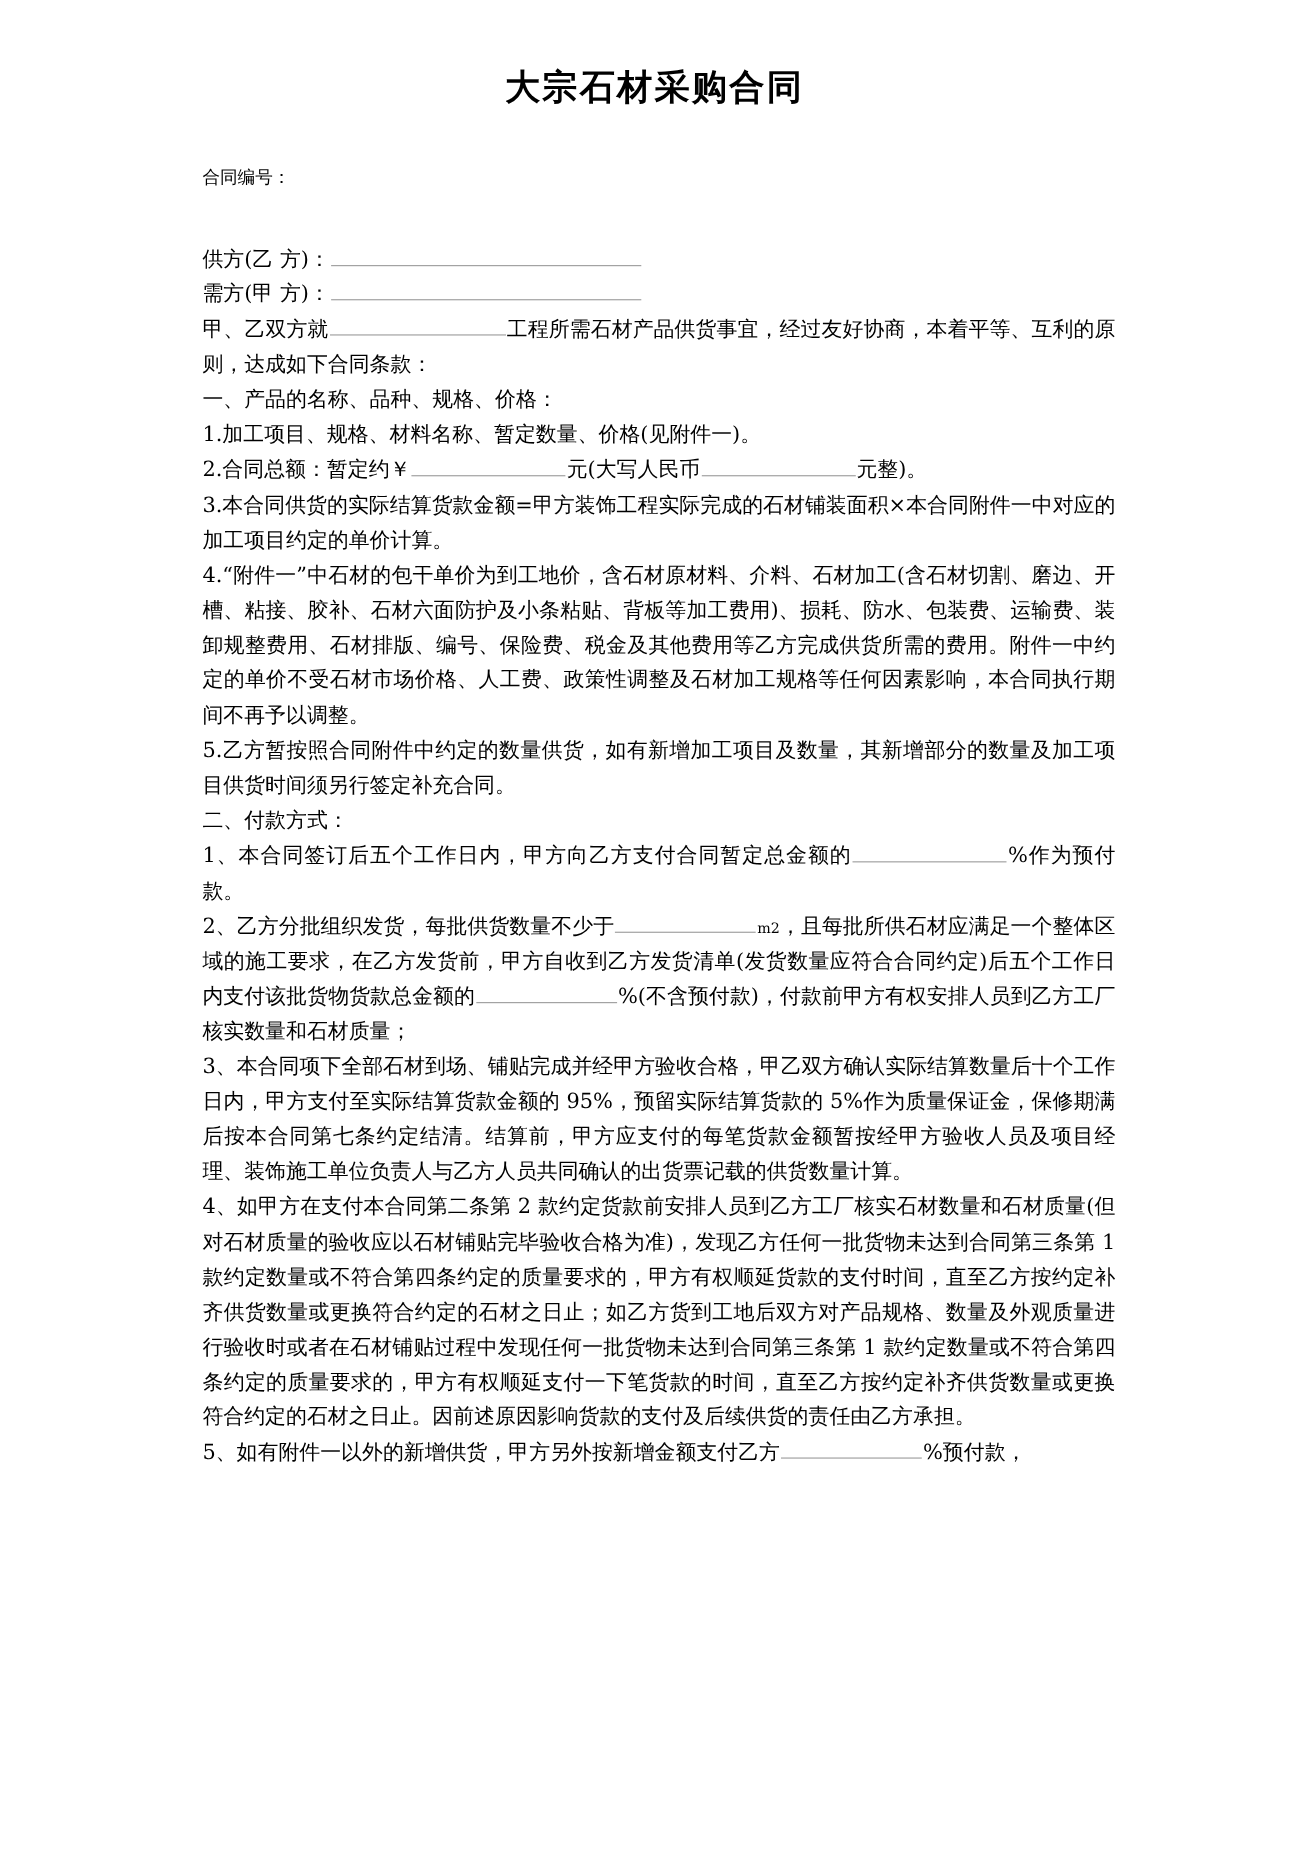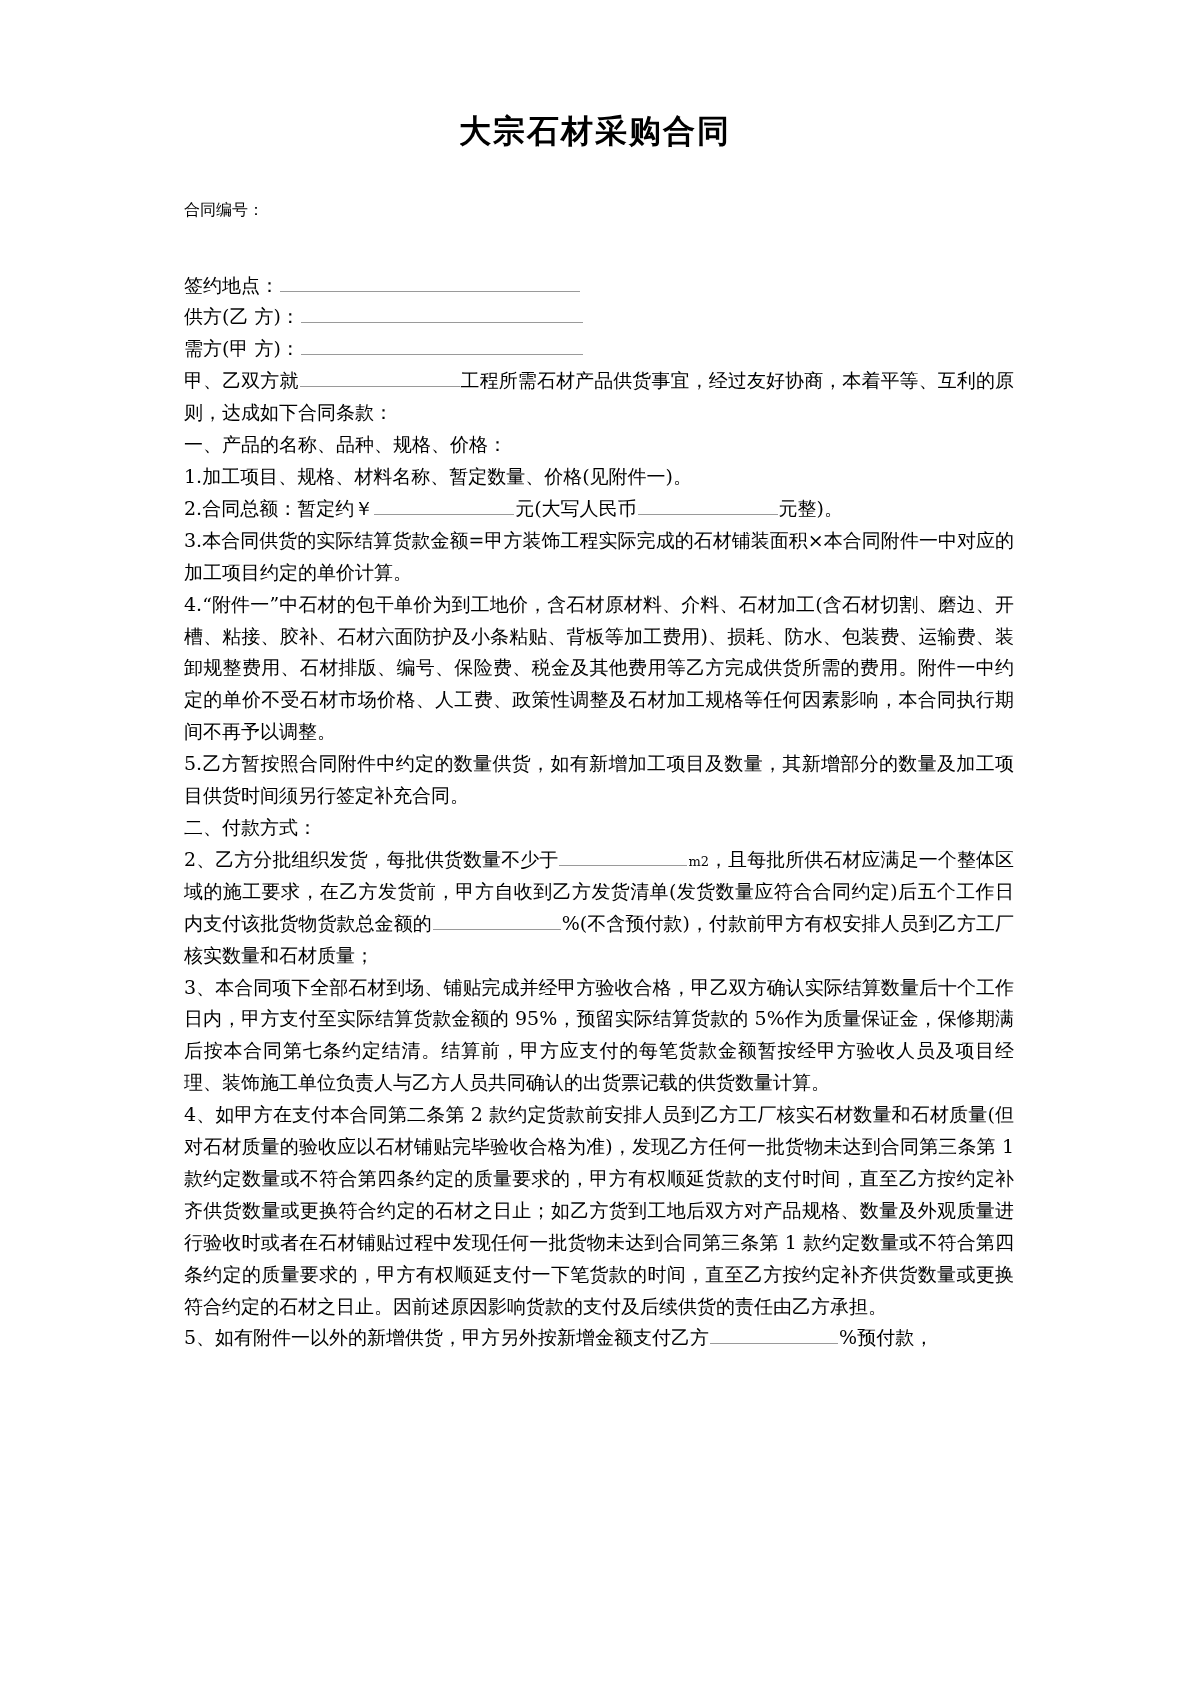--- a/index.html
+++ b/index.html
@@ -18,23 +18,23 @@
     background: #ffffff;
     box-sizing: border-box;
     overflow: hidden;
   }
   .doc-title {
     text-align: center;
     font-size: 32px;
     font-weight: bold;
     letter-spacing: 2px;
     margin: 0;
-    padding-top: 112px;
+    padding-top: 63px;
     line-height: 1.2;
-    font-family: Liberation Sans, sans-serif;
+    font-family: Liberation Mono, monospace;
   }
   .content {
     margin: 0 auto;
     width: 830px;
     padding-left: 8px;
     box-sizing: content-box;
   }
   .contract-no {
     font-size: 16px;
     margin-top: 48px;
@@ -82,23 +82,20 @@
 <div class="page">
 
   <h1 class="doc-title">大宗石材采购合同</h1>
 
   <div class="content">
 
     <div class="contract-no">合同编号：</div>
 
     <div class="gap"></div>
 
-    <div class="line">
-      <span>签约地点：</span><span class="fill fill-xl"></span>
-    </div>
 
     <div class="line">
       <span>供方(乙 方)：</span><span class="fill fill-lg"></span>
     </div>
 
     <div class="line">
       <span>需方(甲 方)：</span><span class="fill fill-lg"></span>
     </div>
 
     <div class="para">
@@ -114,20 +111,23 @@
     </div>
 
     <div class="para">3.本合同供货的实际结算货款金额=甲方装饰工程实际完成的石材铺装面积×本合同附件一中对应的加工项目约定的单价计算。</div>
 
     <div class="para">4.“附件一”中石材的包干单价为到工地价，含石材原材料、介料、石材加工(含石材切割、磨边、开槽、粘接、胶补、石材六面防护及小条粘贴、背板等加工费用)、损耗、防水、包装费、运输费、装卸规整费用、石材排版、编号、保险费、税金及其他费用等乙方完成供货所需的费用。附件一中约定的单价不受石材市场价格、人工费、政策性调整及石材加工规格等任何因素影响，本合同执行期间不再予以调整。</div>
 
     <div class="para">5.乙方暂按照合同附件中约定的数量供货，如有新增加工项目及数量，其新增部分的数量及加工项目供货时间须另行签定补充合同。</div>
 
     <div class="para">二、付款方式：</div>
 
+    <div class="para">
+      <span>1、本合同签订后五个工作日内，甲方向乙方支付合同暂定总金额的</span><span class="fill fill-sm"></span><span>%作为预付款。</span>
+    </div>
 
     <div class="para">
       <span>2、乙方分批组织发货，每批供货数量不少于</span><span class="fill fill-xs"></span><span class="unit">m2</span><span>，且每批所供石材应满足一个整体区域的施工要求，在乙方发货前，甲方自收到乙方发货清单(发货数量应符合合同约定)后五个工作日内支付该批货物货款总金额的</span><span class="fill fill-xs"></span><span>%(不含预付款)，付款前甲方有权安排人员到乙方工厂核实数量和石材质量；</span>
     </div>
 
     <div class="para">3、本合同项下全部石材到场、铺贴完成并经甲方验收合格，甲乙双方确认实际结算数量后十个工作日内，甲方支付至实际结算货款金额的 95%，预留实际结算货款的 5%作为质量保证金，保修期满后按本合同第七条约定结清。结算前，甲方应支付的每笔货款金额暂按经甲方验收人员及项目经理、装饰施工单位负责人与乙方人员共同确认的出货票记载的供货数量计算。</div>
 
     <div class="para">4、如甲方在支付本合同第二条第 2 款约定货款前安排人员到乙方工厂核实石材数量和石材质量(但对石材质量的验收应以石材铺贴完毕验收合格为准)，发现乙方任何一批货物未达到合同第三条第 1 款约定数量或不符合第四条约定的质量要求的，甲方有权顺延货款的支付时间，直至乙方按约定补齐供货数量或更换符合约定的石材之日止；如乙方货到工地后双方对产品规格、数量及外观质量进行验收时或者在石材铺贴过程中发现任何一批货物未达到合同第三条第 1 款约定数量或不符合第四条约定的质量要求的，甲方有权顺延支付一下笔货款的时间，直至乙方按约定补齐供货数量或更换符合约定的石材之日止。因前述原因影响货款的支付及后续供货的责任由乙方承担。</div>
 
     <div class="para">

